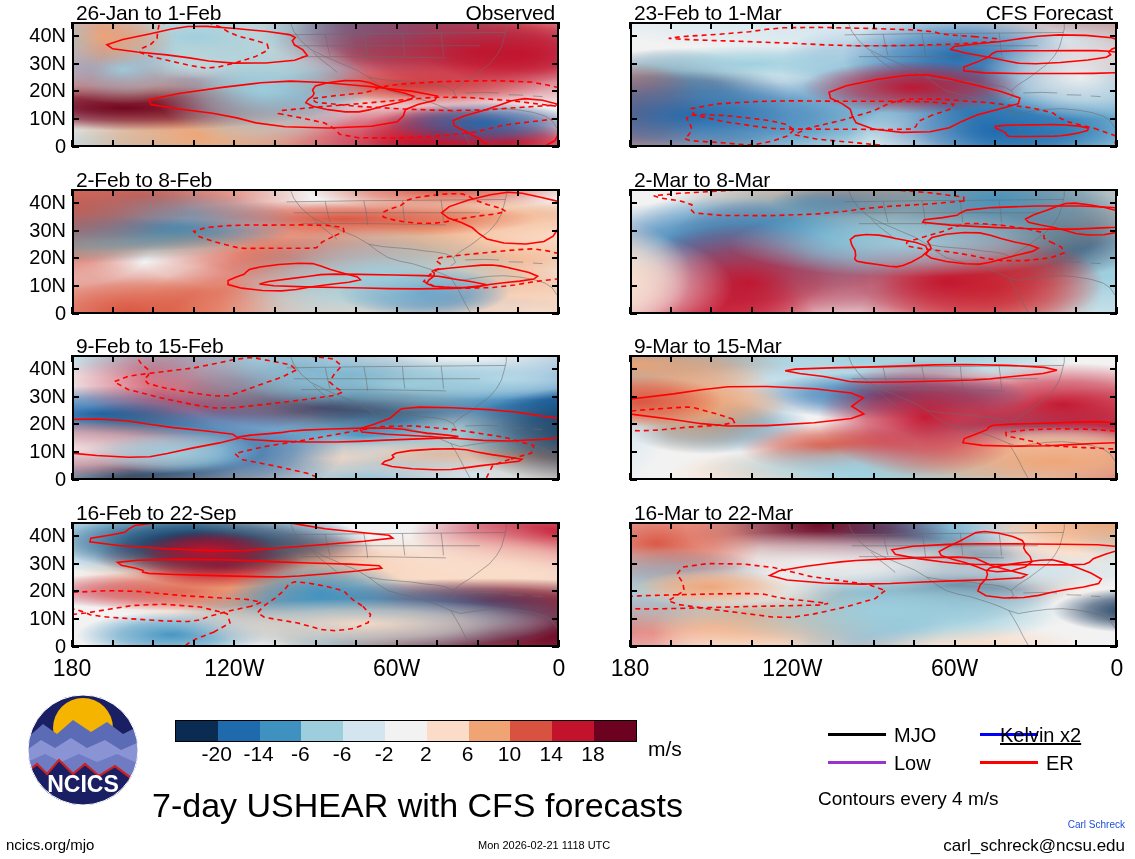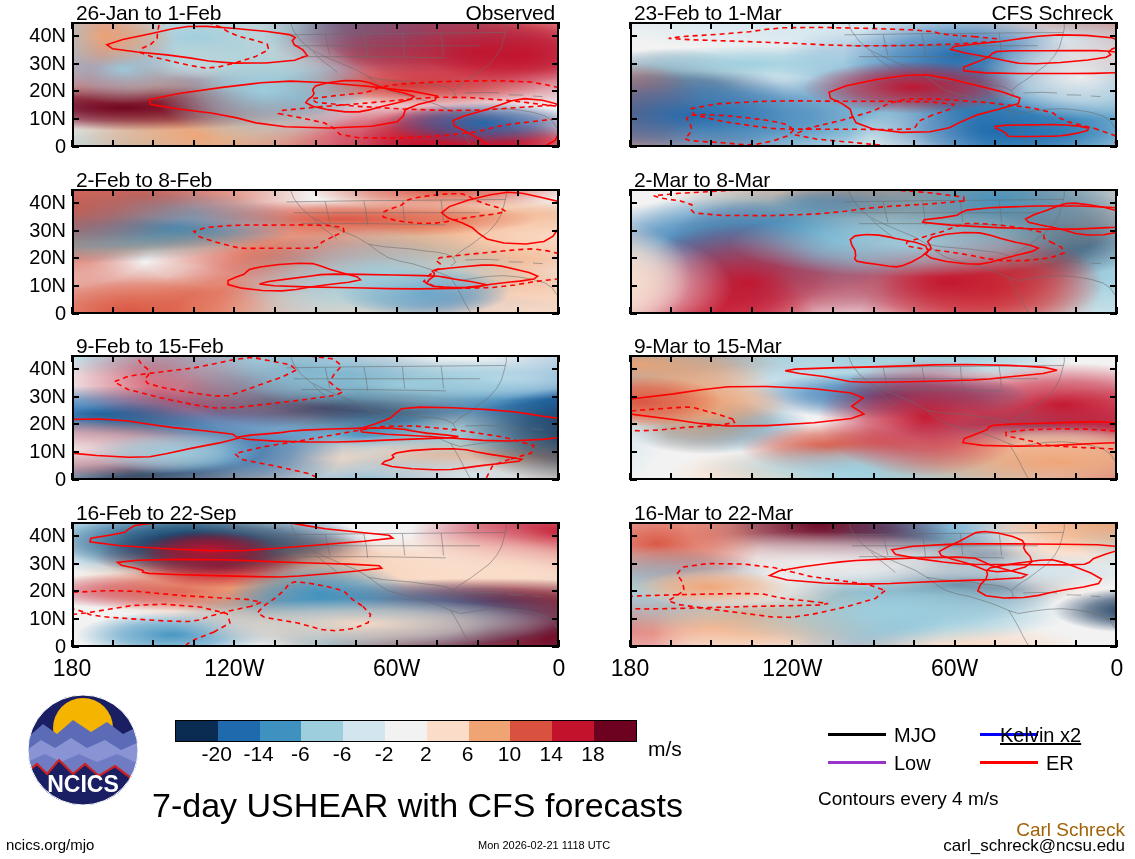--- a/index.html
+++ b/index.html
@@ -46,21 +46,21 @@
   
   .lg-line{position:absolute;height:3px;}
   .lg-txt{position:absolute;font-size:20px;color:#000;white-space:nowrap;}
 
   
   #maintitle{
     position:absolute;left:152px;top:786px;font-size:34px;color:#000;
     white-space:nowrap;font-family:"Liberation Sans", sans-serif;
   }
   #contours{position:absolute;left:818px;top:788px;font-size:19px;color:#000;}
-  #author{position:absolute;right:10px;top:819px;font-size:19px;color:#a16207;}
+  #author{position:absolute;right:10px;top:819px;font-size:10px;color:#1d4ed8;}
   #email{position:absolute;right:10px;top:836px;font-size:17px;color:#000;}
   #site{position:absolute;left:6px;top:836px;font-size:15px;color:#000;}
   #stamp{position:absolute;left:478px;top:839px;font-size:11px;color:#000;
          font-family:"Liberation Sans", sans-serif;}
 
   
   #logo{position:absolute;left:27px;top:694px;width:112px;height:112px;}
 </style>
 </head>
 <body>
@@ -292,21 +292,21 @@
     <div class="tick-v" style="left: 395.667px; top: 140px; width: 2px; height: 7px;"></div>
     <div class="tick-v" style="left: 436.25px; top: 22px; width: 2px; height: 7px;"></div>
     <div class="tick-v" style="left: 436.25px; top: 140px; width: 2px; height: 7px;"></div>
     <div class="tick-v" style="left: 476.833px; top: 22px; width: 2px; height: 7px;"></div>
     <div class="tick-v" style="left: 476.833px; top: 140px; width: 2px; height: 7px;"></div>
     <div class="tick-v" style="left: 517.417px; top: 22px; width: 2px; height: 7px;"></div>
     <div class="tick-v" style="left: 517.417px; top: 140px; width: 2px; height: 7px;"></div>
     <div class="tick-v" style="left: 558px; top: 22px; width: 2px; height: 7px;"></div>
     <div class="tick-v" style="left: 558px; top: 140px; width: 2px; height: 7px;"></div>
     <div class="panel-title" style="left: 634px; top: 1px;">23-Feb to 1-Mar</div>
-    <div class="panel-corner" style="left: 1113px; top: 1px; transform: translateX(-100%);">CFS Schreck</div>
+    <div class="panel-corner" style="left: 1113px; top: 1px; transform: translateX(-100%);">CFS Forecast</div>
     <div class="map-frame" style="left: 630px; top: 22px; width: 487px; height: 125px;">
       <svg class="map-inner" viewBox="0 0 100 100" preserveAspectRatio="none">
     <defs>
           <radialGradient id="g2_0">
       <stop offset="0%" stop-color="#c3122c" stop-opacity="0.95"></stop>
       <stop offset="55%" stop-color="#c3122c" stop-opacity="0.55"></stop>
       <stop offset="100%" stop-color="#c3122c" stop-opacity="0"></stop>
           </radialGradient>
           <radialGradient id="g2_1">
       <stop offset="0%" stop-color="#1f69ad" stop-opacity="0.95"></stop>

